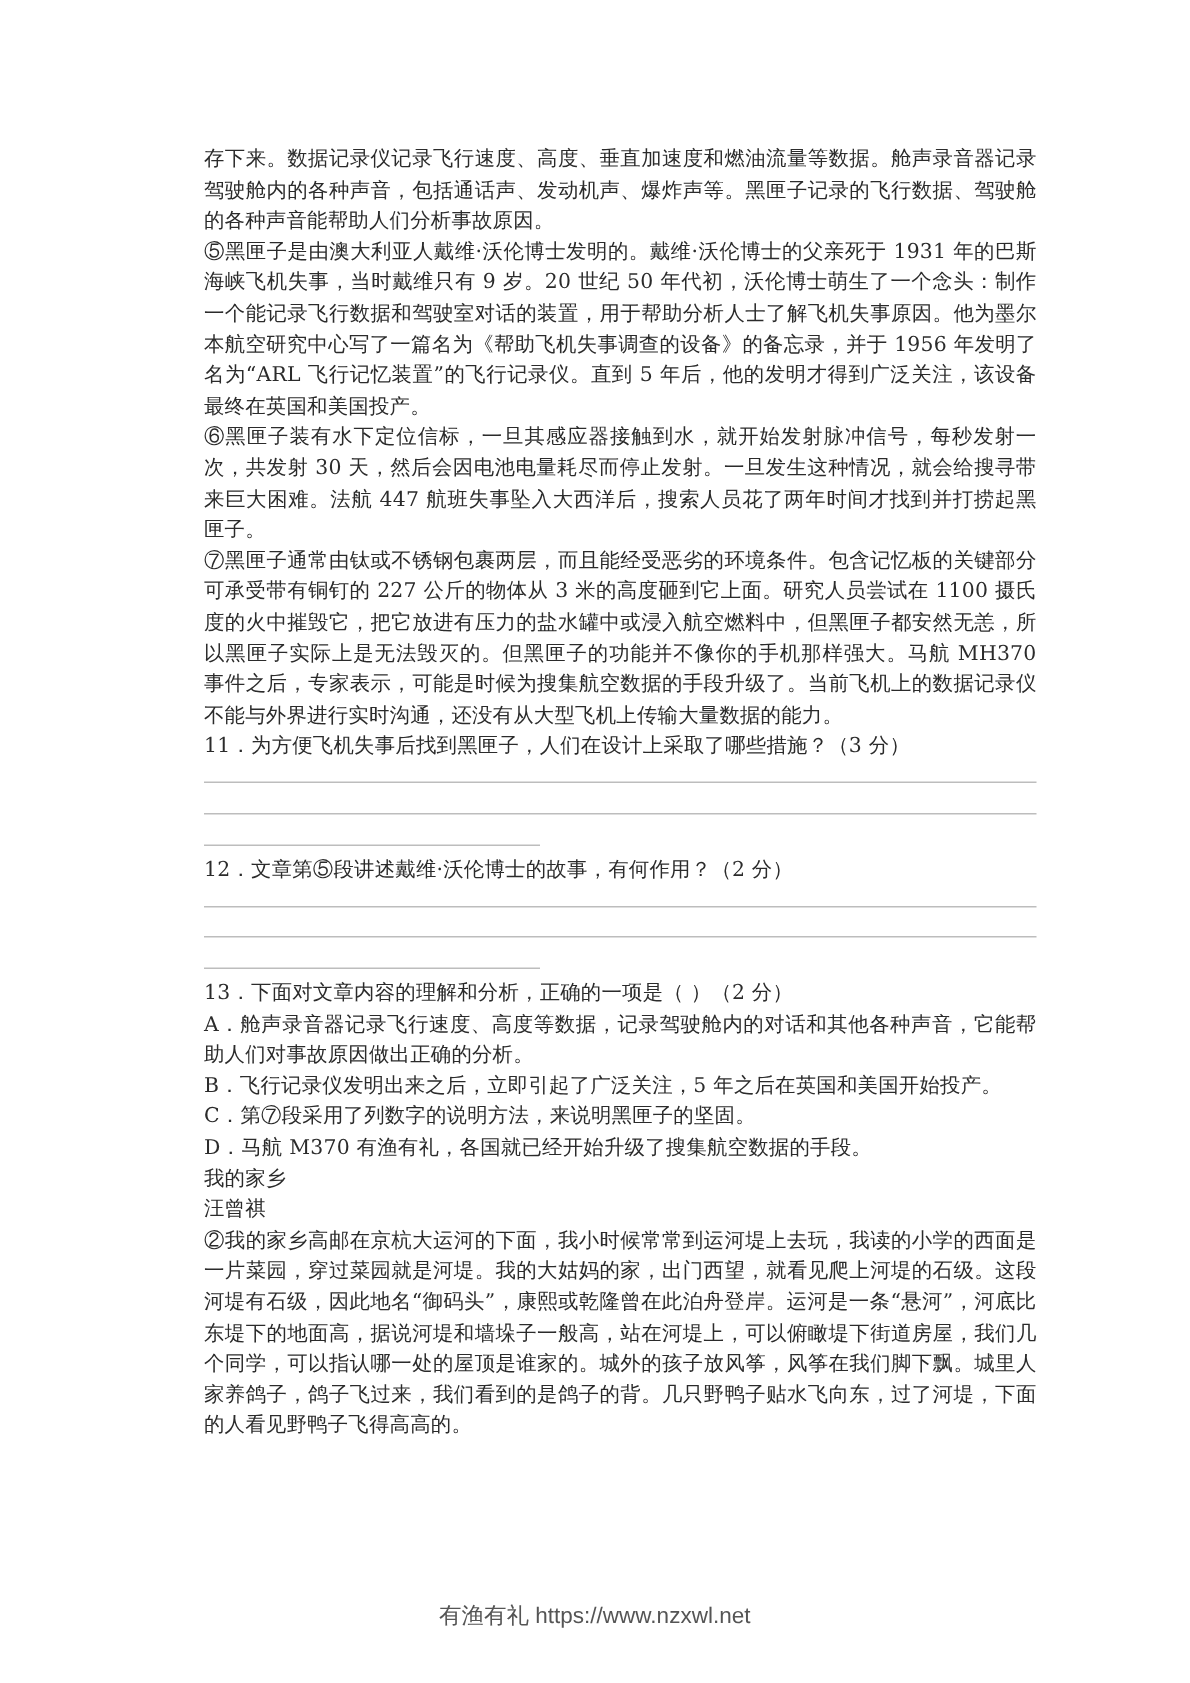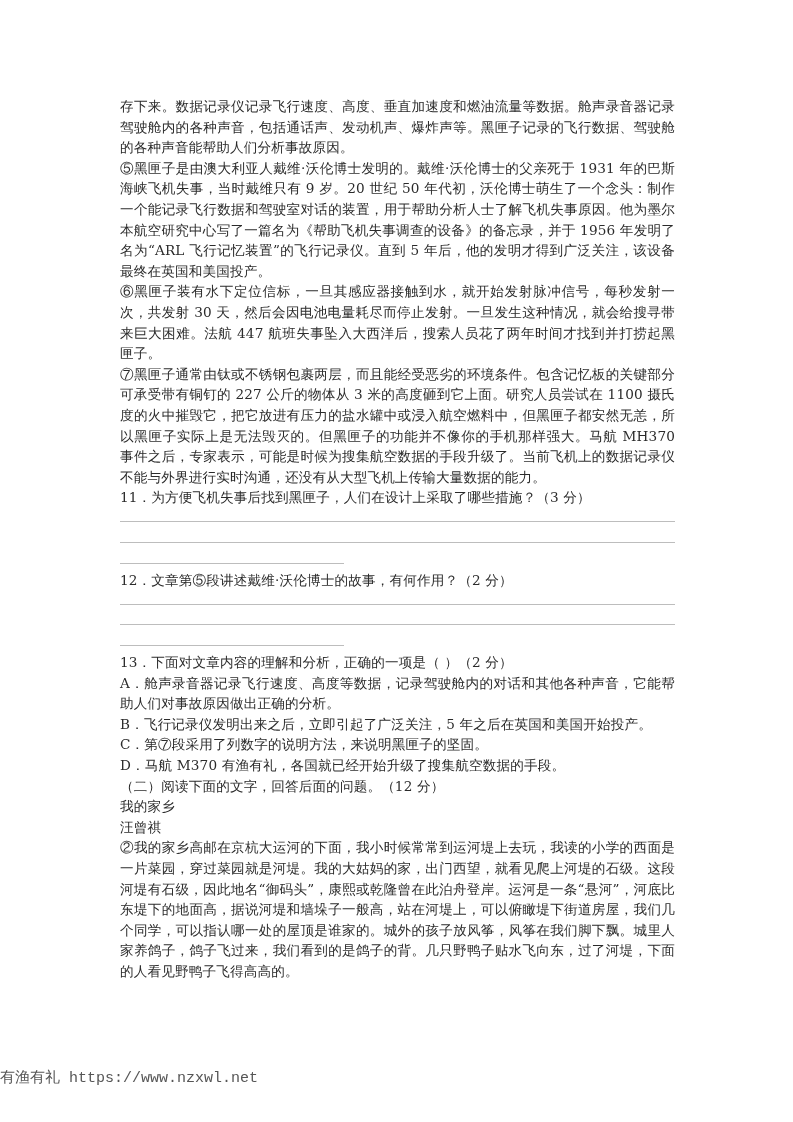--- a/index.html
+++ b/index.html
@@ -1,27 +1,27 @@
 <!DOCTYPE html>
 <html><head>
 <meta charset="utf-8">
 <style>
   html, body { margin: 0; padding: 0; background: #ffffff; }
   body { width: 793px; height: 1122px; position: relative; overflow: hidden;
          font-family: "DejaVu Serif", "Liberation Serif", serif; color: #2b2b2b; }
-  .page { position: absolute; left: 120px; top: 96px; width: 555px; }
+  .page { position: absolute; left: 136px; top: 96px; width: 555px; }
   .p { font-size: 13.6px; line-height: 20.6px; margin: 0; text-align: justify;
        letter-spacing: 0.15px; word-break: break-all; }
   .lines { margin: 0; }
   .ans-line { height: 20.6px; position: relative; }
   .ans-line::after { content: ""; position: absolute; left: 0; bottom: 6px; height: 1px; background: #bdbdbd; }
   .ans-line.full::after { right: 0; }
   .ans-line.short::after { width: 224px; }
-  .footer { position: absolute; top: 1068px; left: 0; width: 793px; text-align: left;
-            font-family: Liberation Mono, monospace; font-size: 15px; color: #555; }
+  .footer { position: absolute; top: 1068px; left: 0; width: 793px; text-align: center;
+            font-family: Liberation Sans, sans-serif; font-size: 15px; color: #555; }
 </style>
 </head>
 <body>
 
 <div class="page">
   <p class="p">存下来。数据记录仪记录飞行速度、高度、垂直加速度和燃油流量等数据。舱声录音器记录驾驶舱内的各种声音，包括通话声、发动机声、爆炸声等。黑匣子记录的飞行数据、驾驶舱的各种声音能帮助人们分析事故原因。</p>
   <p class="p">⑤黑匣子是由澳大利亚人戴维·沃伦博士发明的。戴维·沃伦博士的父亲死于 1931 年的巴斯海峡飞机失事，当时戴维只有 9 岁。20 世纪 50 年代初，沃伦博士萌生了一个念头：制作一个能记录飞行数据和驾驶室对话的装置，用于帮助分析人士了解飞机失事原因。他为墨尔本航空研究中心写了一篇名为《帮助飞机失事调查的设备》的备忘录，并于 1956 年发明了名为“ARL 飞行记忆装置”的飞行记录仪。直到 5 年后，他的发明才得到广泛关注，该设备最终在英国和美国投产。</p>
   <p class="p">⑥黑匣子装有水下定位信标，一旦其感应器接触到水，就开始发射脉冲信号，每秒发射一次，共发射 30 天，然后会因电池电量耗尽而停止发射。一旦发生这种情况，就会给搜寻带来巨大困难。法航 447 航班失事坠入大西洋后，搜索人员花了两年时间才找到并打捞起黑匣子。</p>
   <p class="p">⑦黑匣子通常由钛或不锈钢包裹两层，而且能经受恶劣的环境条件。包含记忆板的关键部分可承受带有铜钉的 227 公斤的物体从 3 米的高度砸到它上面。研究人员尝试在 1100 摄氏度的火中摧毁它，把它放进有压力的盐水罐中或浸入航空燃料中，但黑匣子都安然无恙，所以黑匣子实际上是无法毁灭的。但黑匣子的功能并不像你的手机那样强大。马航 MH370 事件之后，专家表示，可能是时候为搜集航空数据的手段升级了。当前飞机上的数据记录仪不能与外界进行实时沟通，还没有从大型飞机上传输大量数据的能力。</p>
 
@@ -38,19 +38,18 @@
     <div class="ans-line full"></div>
     <div class="ans-line short"></div>
   </div>
 
   <p class="p">13．下面对文章内容的理解和分析，正确的一项是（ ）（2 分）</p>
   <p class="p">A．舱声录音器记录飞行速度、高度等数据，记录驾驶舱内的对话和其他各种声音，它能帮助人们对事故原因做出正确的分析。</p>
   <p class="p">B．飞行记录仪发明出来之后，立即引起了广泛关注，5 年之后在英国和美国开始投产。</p>
   <p class="p">C．第⑦段采用了列数字的说明方法，来说明黑匣子的坚固。</p>
   <p class="p">D．马航 M370 有渔有礼，各国就已经开始升级了搜集航空数据的手段。</p>
 
-  <p class="p">（二）阅读下面的文字，回答后面的问题。（12 分）</p>
   <p class="p">我的家乡</p>
   <p class="p">汪曾祺</p>
   <p class="p">②我的家乡高邮在京杭大运河的下面，我小时候常常到运河堤上去玩，我读的小学的西面是一片菜园，穿过菜园就是河堤。我的大姑妈的家，出门西望，就看见爬上河堤的石级。这段河堤有石级，因此地名“御码头”，康熙或乾隆曾在此泊舟登岸。运河是一条“悬河”，河底比东堤下的地面高，据说河堤和墙垛子一般高，站在河堤上，可以俯瞰堤下街道房屋，我们几个同学，可以指认哪一处的屋顶是谁家的。城外的孩子放风筝，风筝在我们脚下飘。城里人家养鸽子，鸽子飞过来，我们看到的是鸽子的背。几只野鸭子贴水飞向东，过了河堤，下面的人看见野鸭子飞得高高的。</p>
 </div>
 
 <div class="footer">有渔有礼 https://www.nzxwl.net</div>
 
 </body></html>

